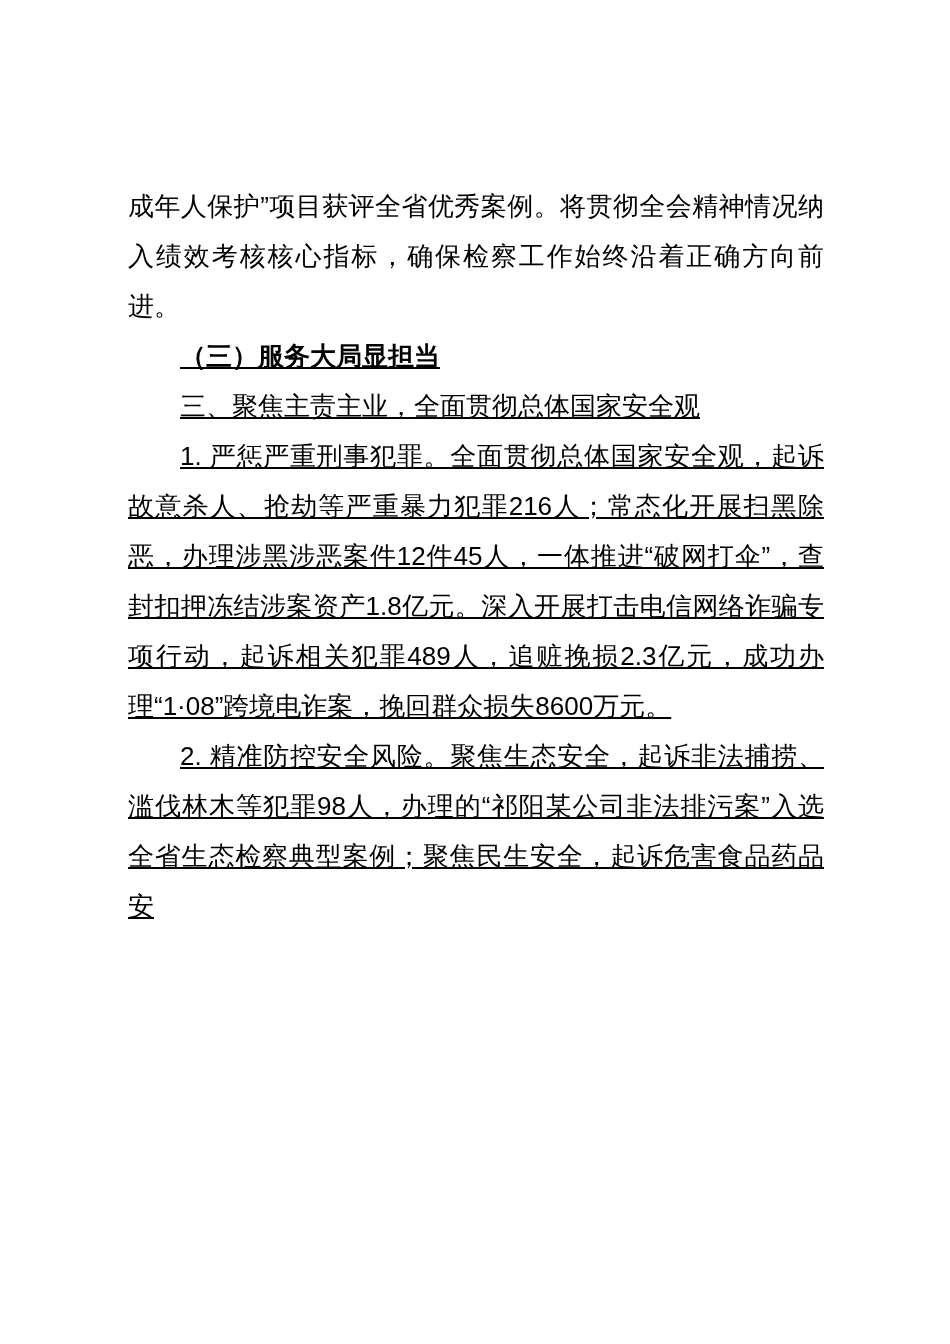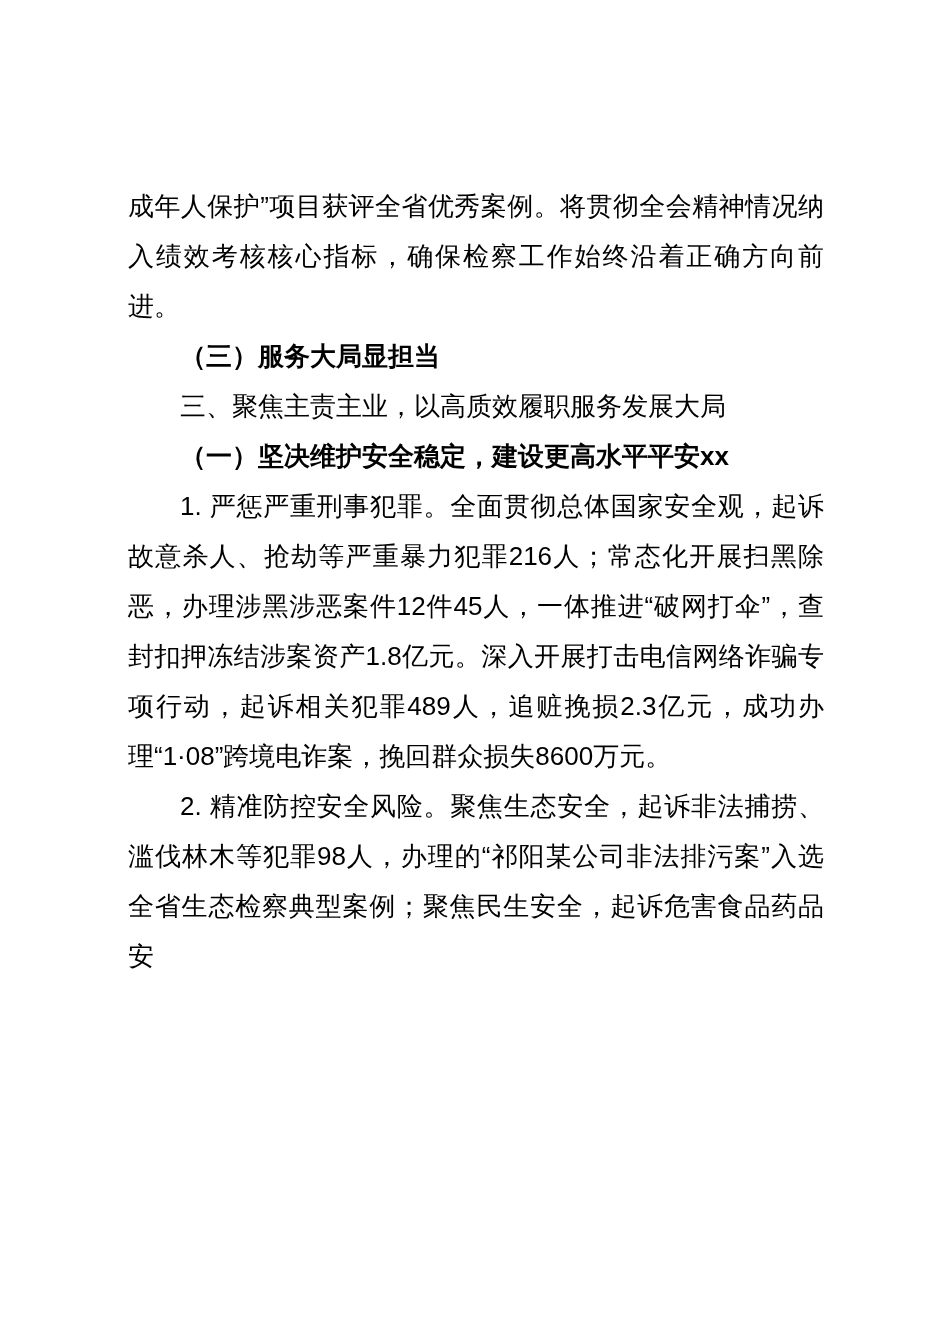--- a/index.html
+++ b/index.html
@@ -28,30 +28,30 @@
     font-size: 26px;
     line-height: 50px;
     text-align: justify;
     text-justify: inter-ideograph;
     word-break: normal;
     line-break: strict;
     color: #000000;
   }
   .indent {
     text-indent: 2em;
+    text-decoration: underline;
   }
   .bold {
     font-weight: bold;
   }
 </style>
 </head>
 <body>
 
 <div class="page">
   <div class="content">
     <p class="para">成年人保护”项目获评全省优秀案例。将贯彻全会精神情况纳入绩效考核核心指标，确保检察工作始终沿着正确方向前进。</p>
     <p class="para indent bold">（三）服务大局显担当</p>
-    <p class="para indent">三、聚焦主责主业，以高质效履职服务发展大局</p>
-    <p class="para indent bold">（一）坚决维护安全稳定，建设更高水平平安xx</p>
+    <p class="para indent">三、聚焦主责主业，全面贯彻总体国家安全观</p>
     <p class="para indent">1. 严惩严重刑事犯罪。全面贯彻总体国家安全观，起诉故意杀人、抢劫等严重暴力犯罪216人；常态化开展扫黑除恶，办理涉黑涉恶案件12件45人，一体推进“破网打伞”，查封扣押冻结涉案资产1.8亿元。深入开展打击电信网络诈骗专项行动，起诉相关犯罪489人，追赃挽损2.3亿元，成功办理“1·08”跨境电诈案，挽回群众损失8600万元。</p>
     <p class="para indent">2. 精准防控安全风险。聚焦生态安全，起诉非法捕捞、滥伐林木等犯罪98人，办理的“祁阳某公司非法排污案”入选全省生态检察典型案例；聚焦民生安全，起诉危害食品药品安</p>
   </div>
 </div>
 
 </body></html>

